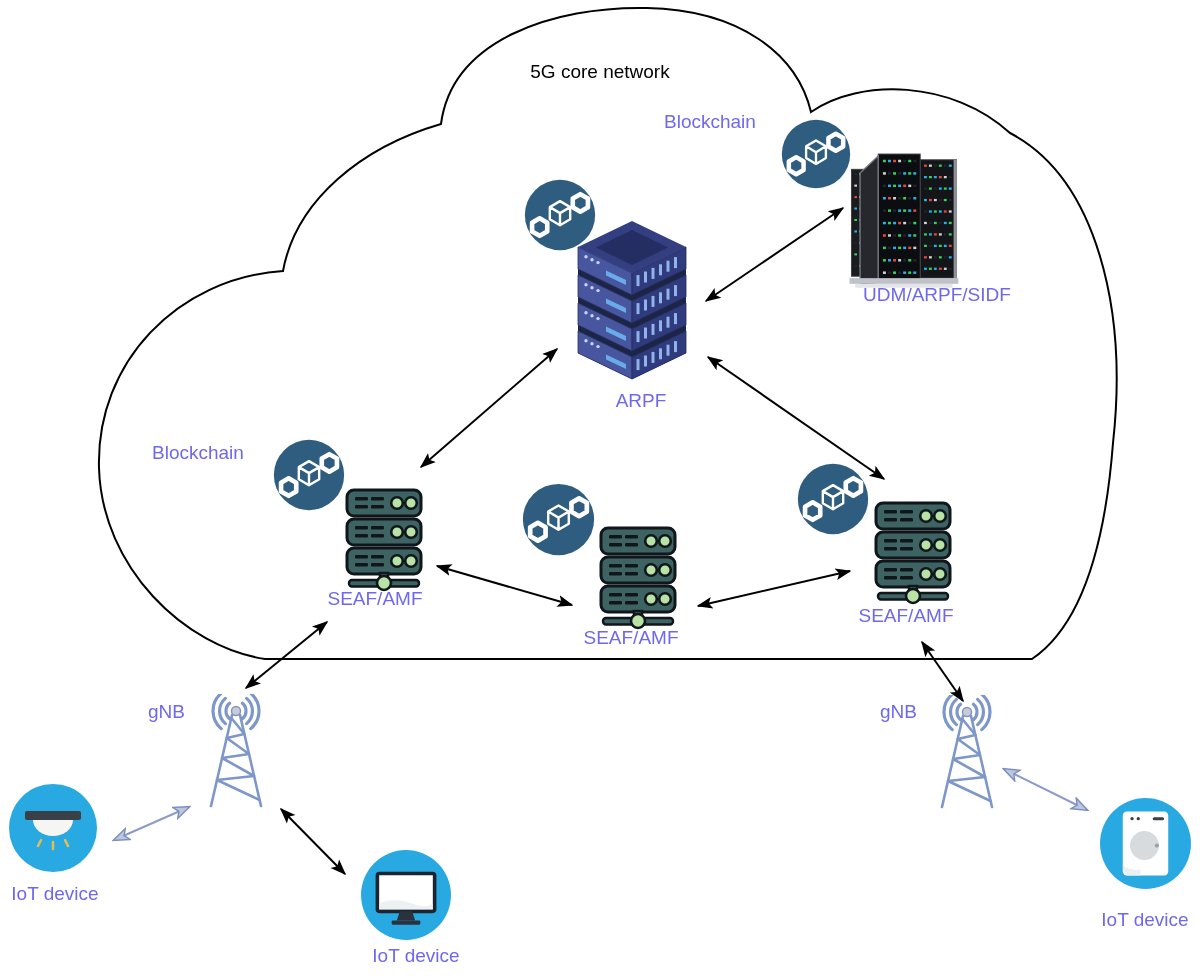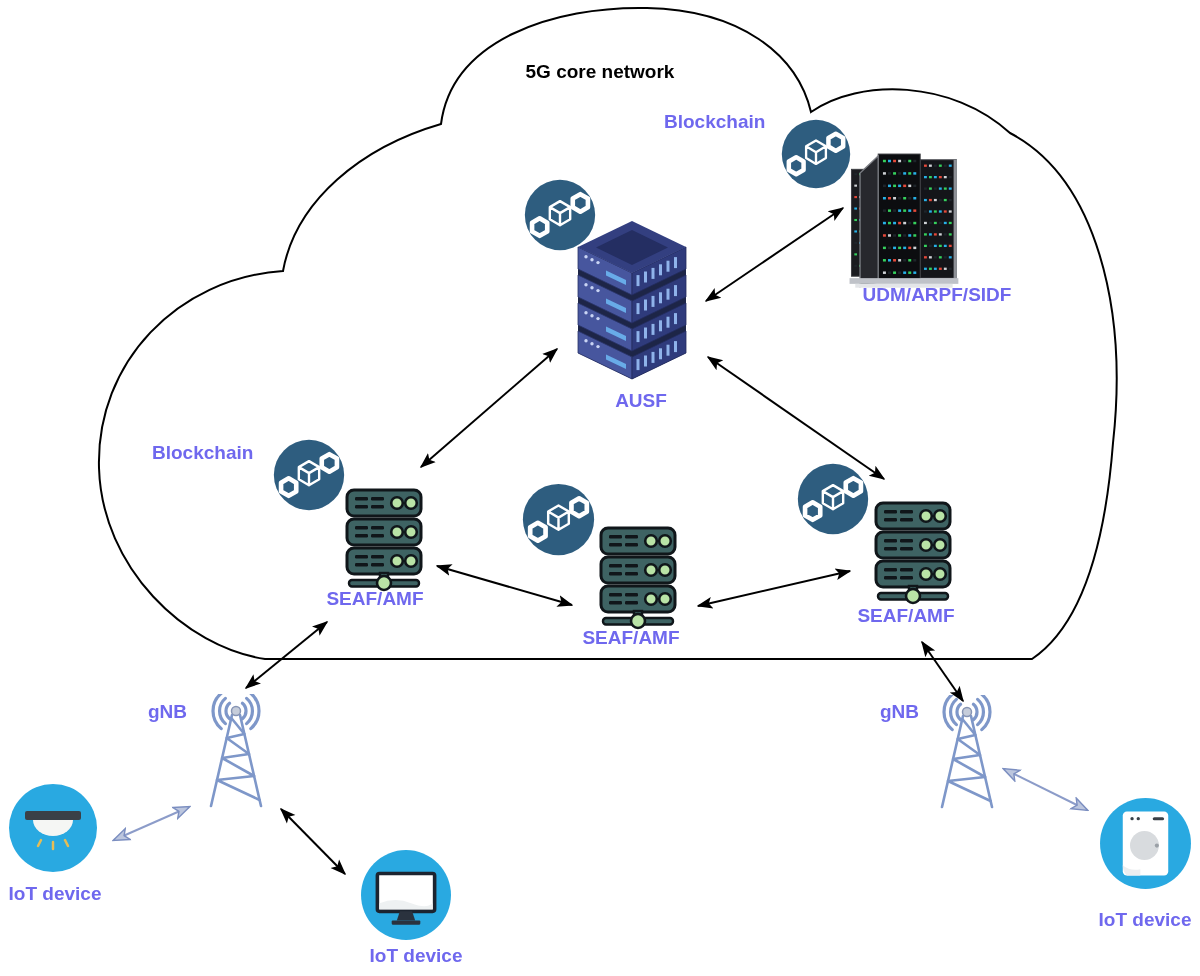--- a/index.html
+++ b/index.html
@@ -1,21 +1,21 @@
 <!DOCTYPE html>
 <html style="--purple: #6f68ee;"><head>
 <meta charset="utf-8">
 <style>
   html,body{margin:0;padding:0;background:#fff}
   body{font-family:"Liberation Sans",sans-serif}
   #stage{position:relative;width:1200px;height:976px;background:#fff;overflow:hidden}
   .layer{position:absolute;left:0;top:0;width:1200px;height:976px}
   .node{position:absolute}
   .node svg{display:block}
-  .lbl{position:absolute;font-weight:700;font-size:19px;color:var(--purple,#6f68ee);
+  .lbl{position:absolute;font-weight:400;font-size:19px;color:var(--purple,#6f68ee);
        text-align:center;white-space:nowrap;line-height:1.1}
   .lbl.black{color:#000}
 </style>
 </head>
 <body>
 
 <div id="stage">
 
   <svg class="layer" viewBox="0 0 1200 976">
     <path d="M 265,659 C 185,647 102,568 99,468 C 96,362 178,278 283,271
@@ -492,21 +492,21 @@
     <circle cx="44" cy="47" r="14" fill="#d8dbde"></circle>
     <circle cx="56" cy="47" r="2" fill="#9aa0a6"></circle>
     <path d="M23 66 Q30 72 40 70 L40 76 L27 76 Q23 72 23 66 Z" fill="#eceef0"></path>
       </svg>
     </div>
 
   <div class="lbl black" style="left:500px;top:62px;width:200px">5G core network</div>
   <div class="lbl" style="left:664px;top:112px">Blockchain</div>
   <div class="lbl" style="left:152px;top:443px">Blockchain</div>
   <div class="lbl" style="left:837px;top:285px;width:200px">UDM/ARPF/SIDF</div>
-  <div class="lbl" style="left:566px;top:391px;width:150px">AUSF</div>
+  <div class="lbl" style="left:566px;top:391px;width:150px">ARPF</div>
   <div class="lbl" style="left:300px;top:589px;width:150px">SEAF/AMF</div>
   <div class="lbl" style="left:556px;top:628px;width:150px">SEAF/AMF</div>
   <div class="lbl" style="left:831px;top:606px;width:150px">SEAF/AMF</div>
   <div class="lbl" style="left:148px;top:702px">gNB</div>
   <div class="lbl" style="left:880px;top:702px">gNB</div>
   <div class="lbl" style="left:0px;top:884px;width:110px">IoT device</div>
   <div class="lbl" style="left:341px;top:946px;width:150px">IoT device</div>
   <div class="lbl" style="left:1070px;top:910px;width:150px">IoT device</div>
 </div>
 

